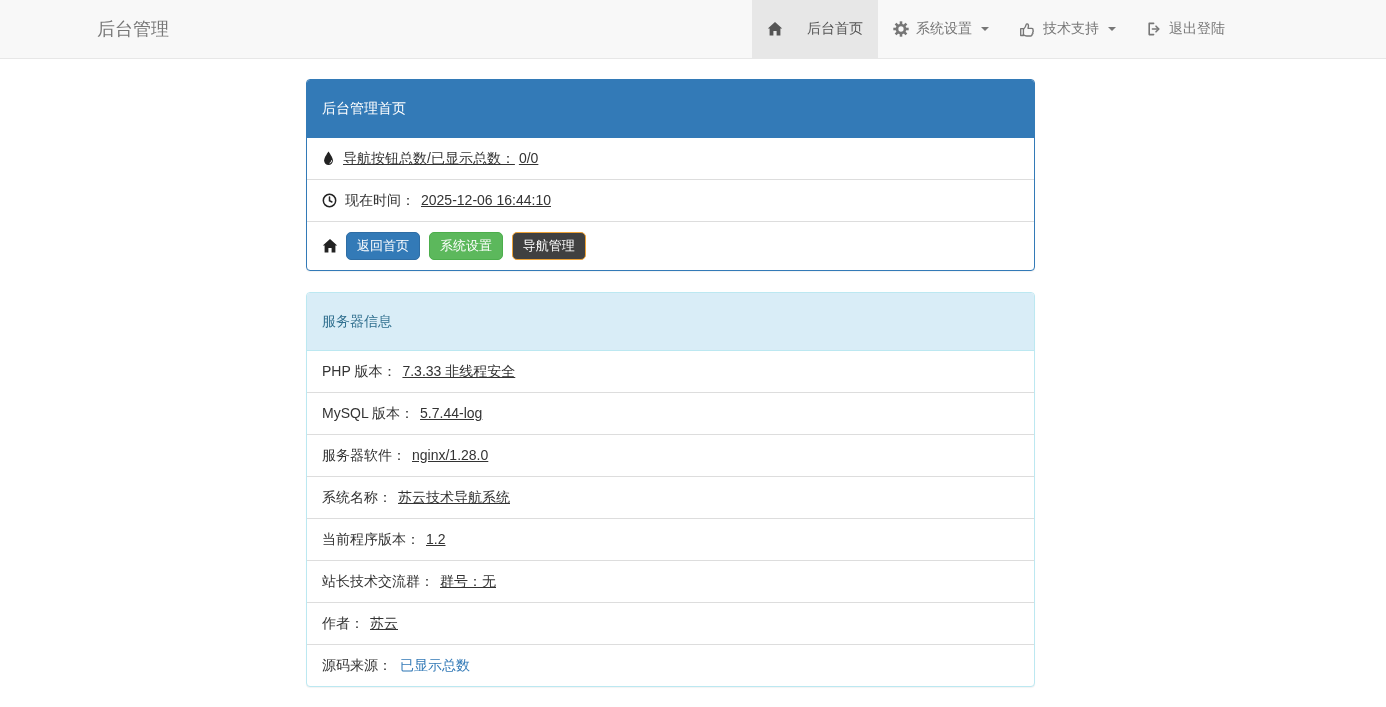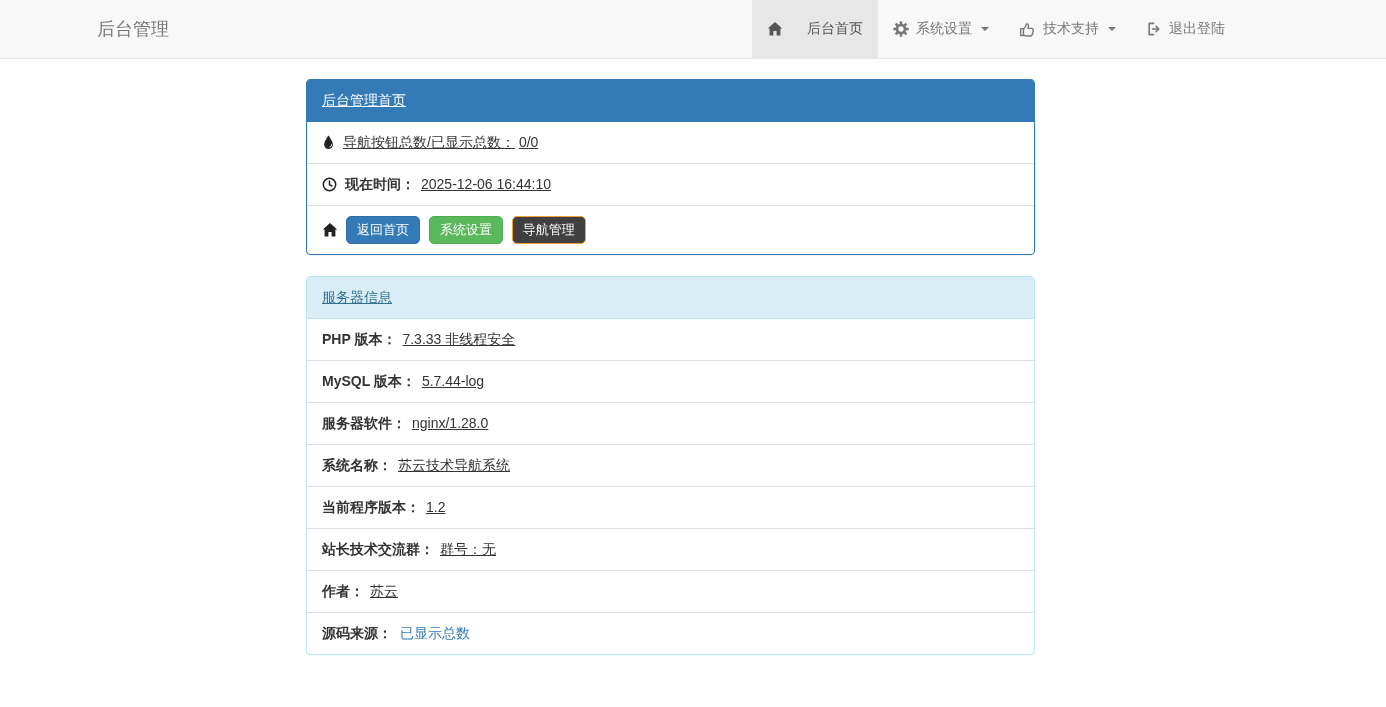--- a/index.html
+++ b/index.html
@@ -36,39 +36,39 @@
   }
 
   
   .content { width:729px; margin-left:306px; padding-top:20px; }
 
   .panel {
     background:#fff; border:1px solid #ddd; border-radius:4px;
     box-shadow:0 1px 1px rgba(0,0,0,.05); margin-bottom:21px;
   }
   .panel-heading {
-    padding:10px 15px; font-size:14px; line-height:21px;
-    border-top-left-radius:3px; border-top-right-radius:3px;text-decoration:underline;
+    padding:18px 15px; font-size:14px; line-height:21px;
+    border-top-left-radius:3px; border-top-right-radius:3px;
   }
   .panel-primary { border-color:#337ab7; }
   .panel-primary > .panel-heading {
     background:#337ab7; color:#fff; border-bottom:1px solid #337ab7;
   }
   .panel-info { border-color:#bce8f1; }
   .panel-info > .panel-heading {
     background:#d9edf7; color:#31708f; border-bottom:1px solid #bce8f1;
   }
 
   .list-row {
     padding:10px 15px; line-height:21px;
     display:flex; align-items:center; gap:8px;
   }
   .list-row + .list-row { border-top:1px solid #ddd; }
   .row-icon { display:inline-flex; color:#222; flex:0 0 auto; }
-  .row-label-bold { font-weight:bold; color:#333; }
+  .row-label-bold { font-weight:normal; color:#333; }
   .row-label-bold + .row-value { margin-left:-2px; }
   .row-value { color:#333;text-decoration:underline; }
   a.row-link { color:#337ab7; text-decoration:none; }
 
   
   .btn {
     display:inline-block; padding:5px 10px; font-size:13px; line-height:16px;
     border-radius:5px; color:#fff; border:1px solid transparent;
     cursor:pointer; text-decoration:none; white-space:nowrap;
   }

